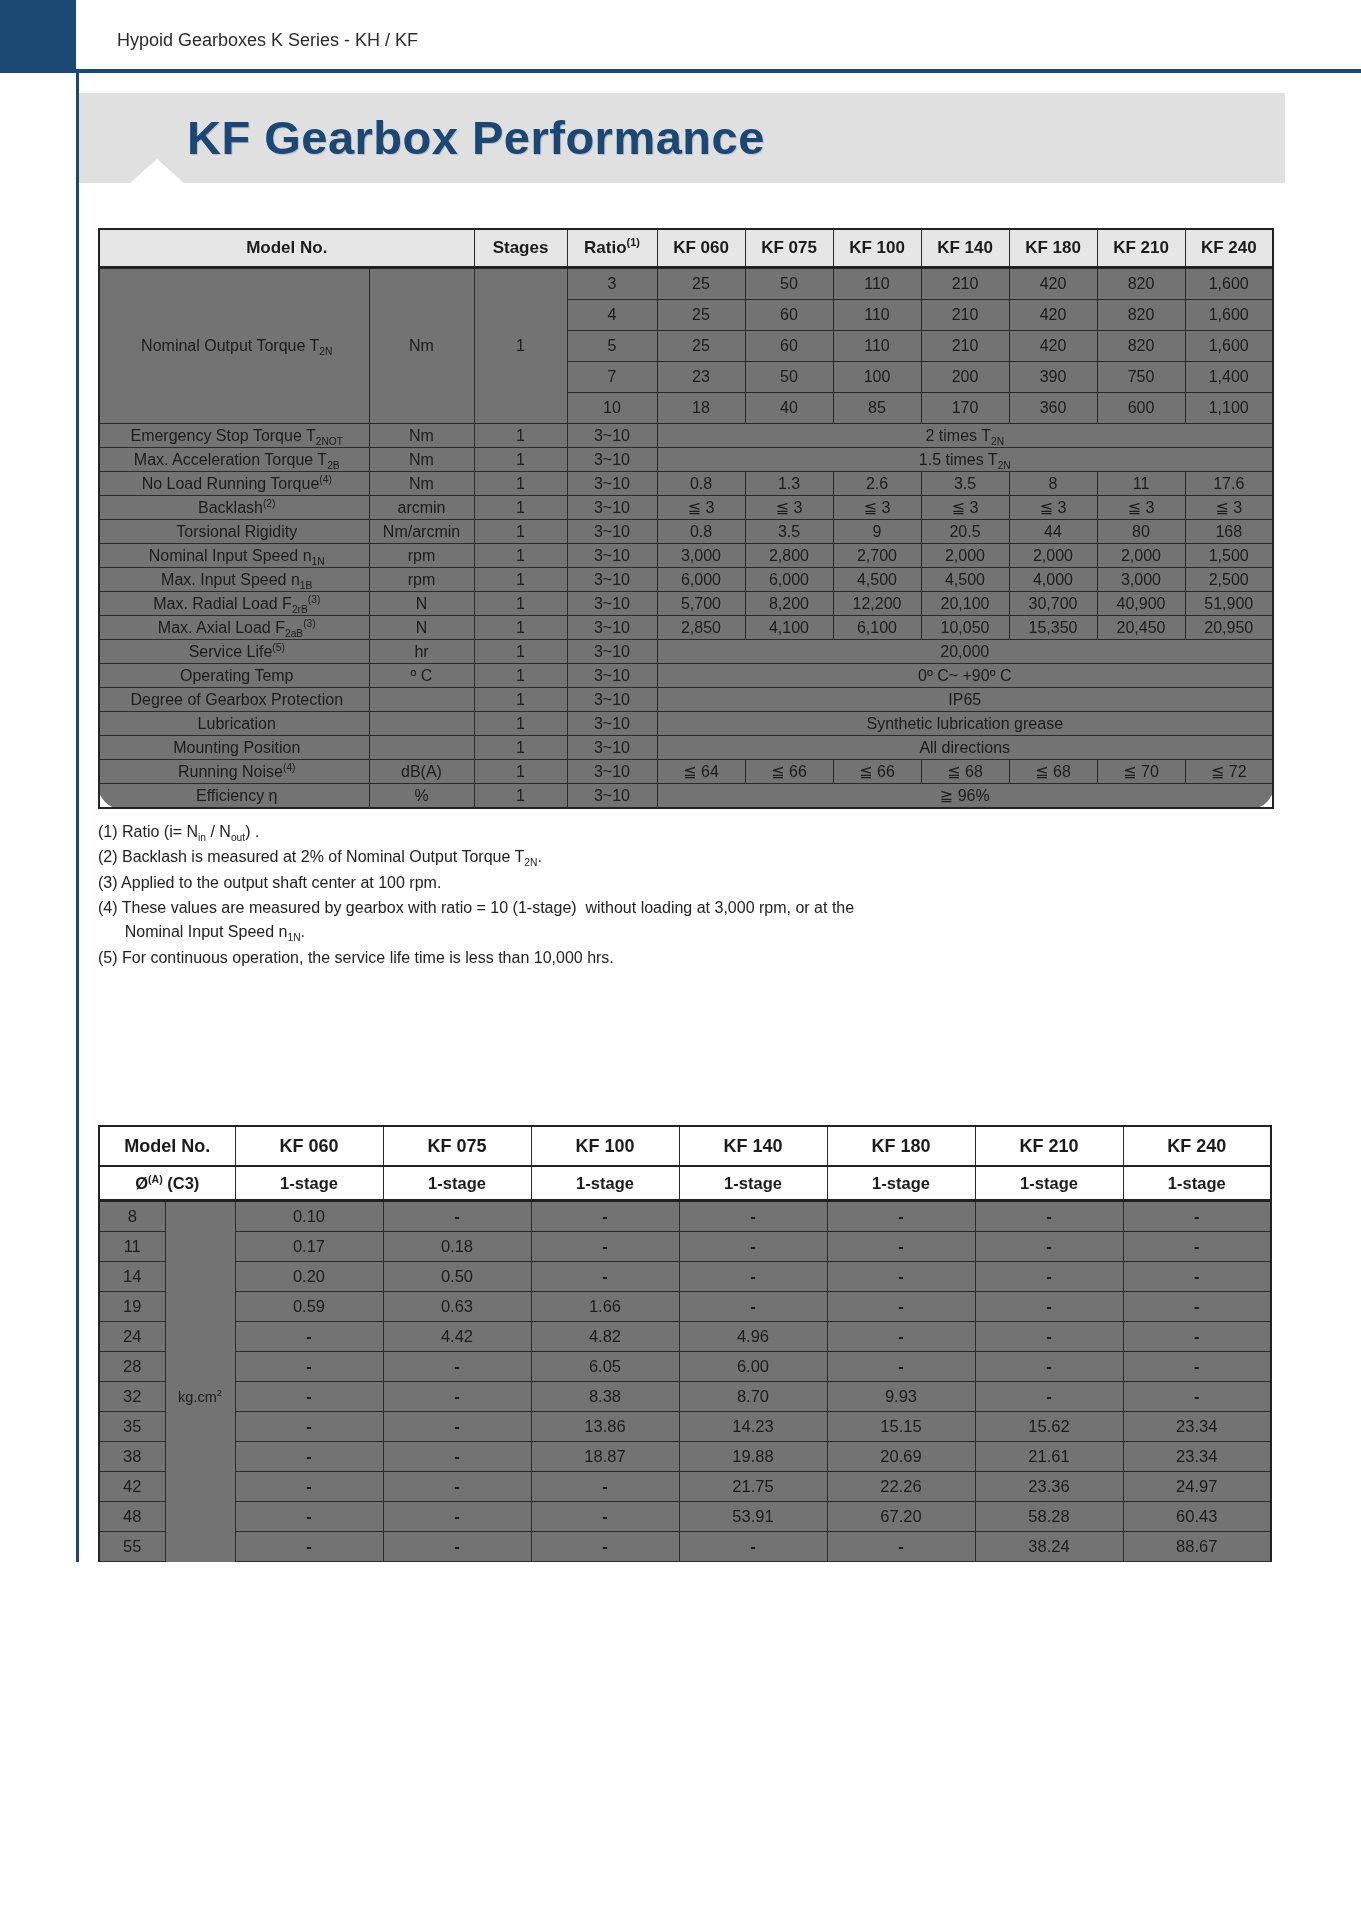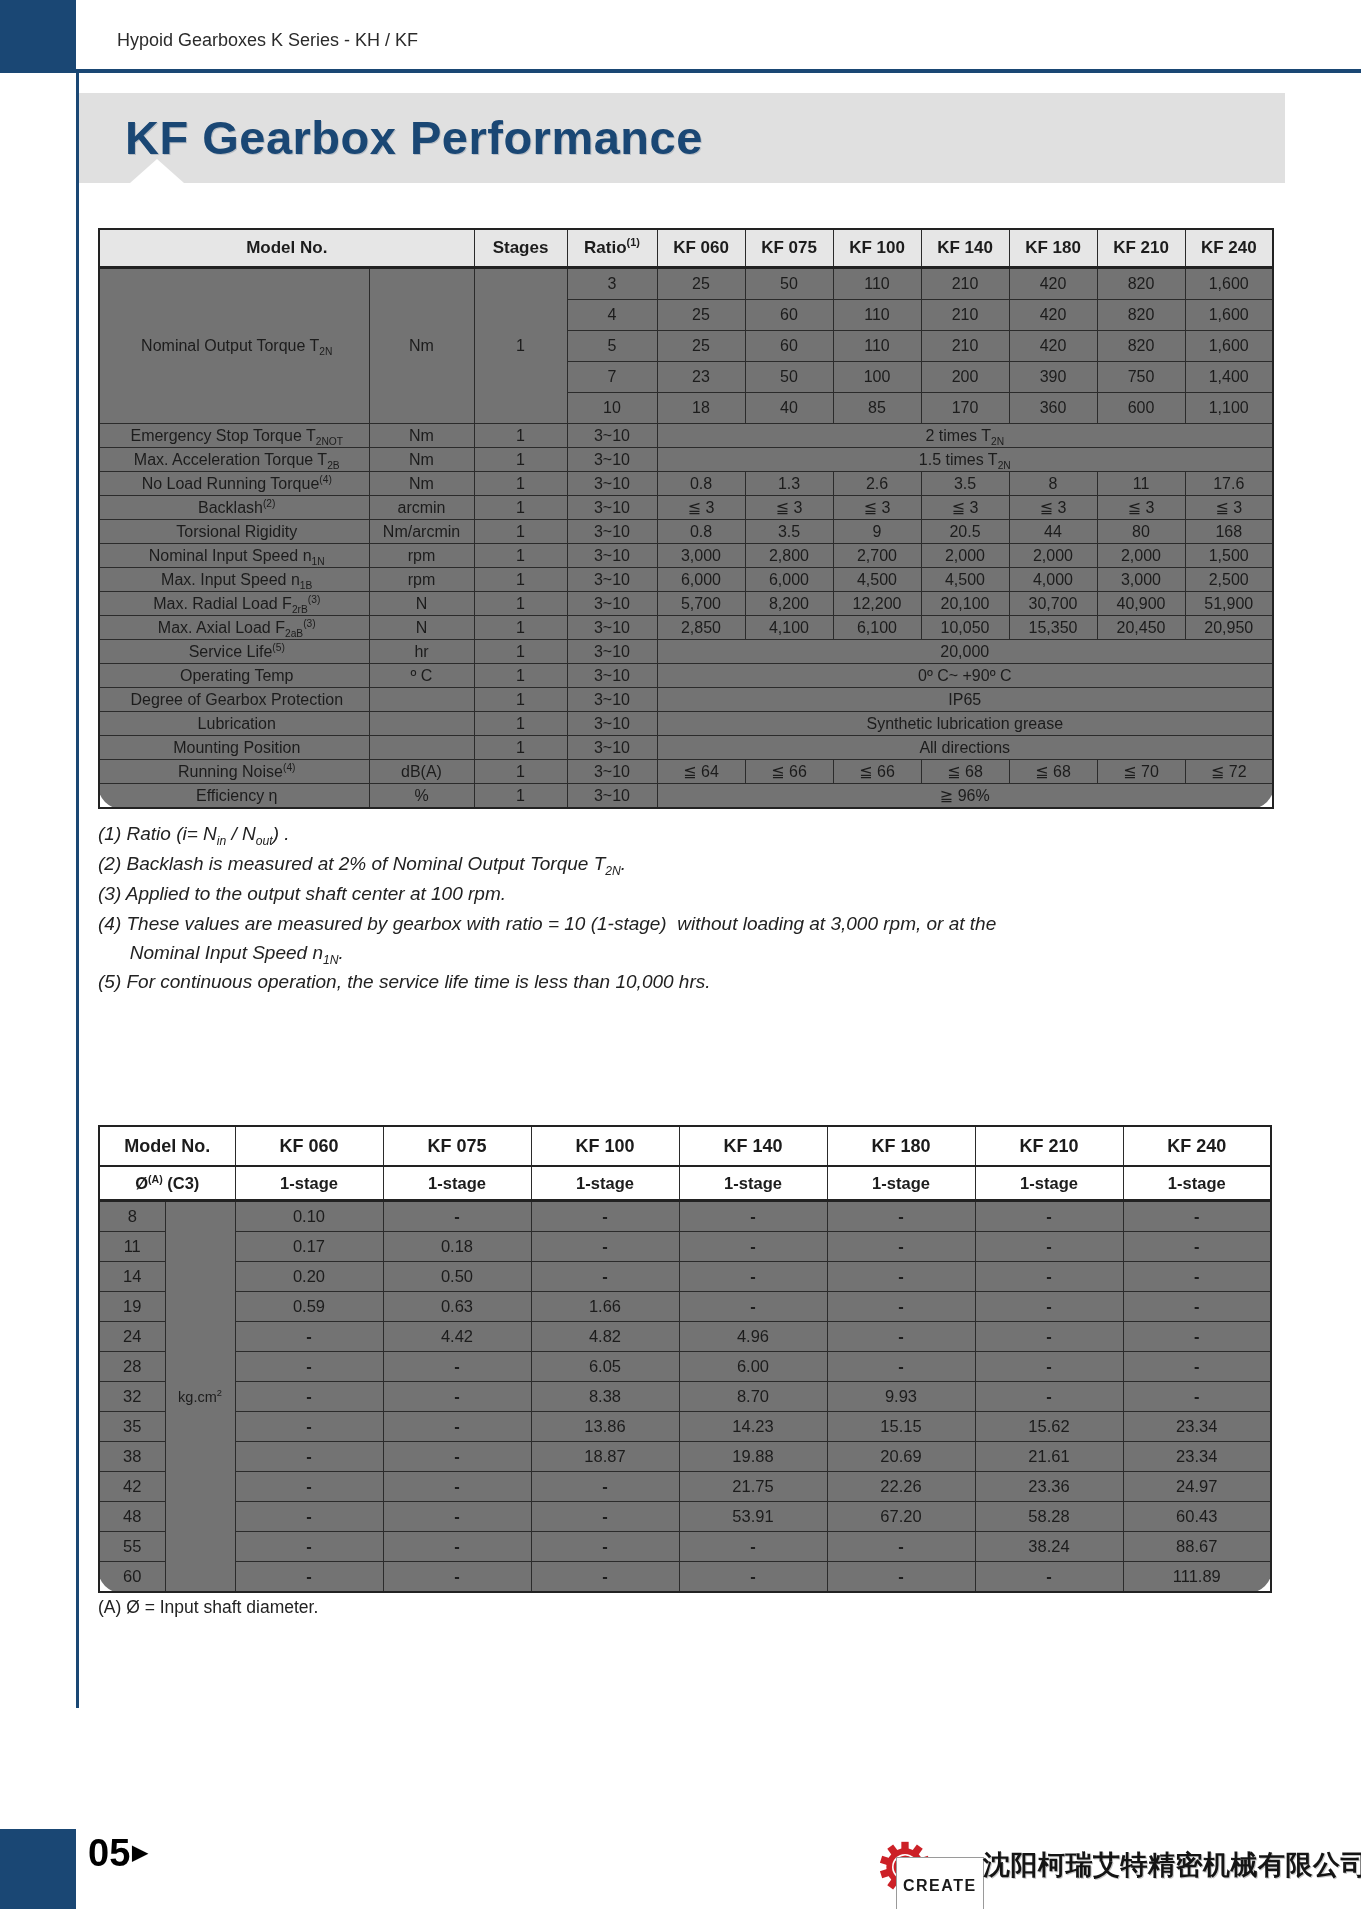--- a/index.html
+++ b/index.html
@@ -1,49 +1,49 @@
 <!DOCTYPE html>
 <html><head>
 <meta charset="utf-8">
 <style>
   html,body{margin:0;padding:0;background:#fff;}
-  .page{position:relative;width:1361px;height:1909px;background:#fff;overflow:hidden;
+  .page{position:relative;width:1361px;height:1562px;background:#fff;overflow:hidden;
         font-family:"Liberation Sans",sans-serif;color:#1c1c1c;}
   
   .corner-block{position:absolute;left:0;top:0;width:76px;height:73px;background:#1a4774;}
   .top-rule{position:absolute;left:76px;top:69px;width:1285px;height:4px;background:#1a4774;}
   .v-rule{position:absolute;left:76px;top:73px;width:3px;height:1635px;background:#1a4774;}
   .breadcrumb{position:absolute;left:117px;top:30px;font-size:18px;color:#2b2b2b;}
   
   .banner{position:absolute;left:79px;width:1206px;background:#e0e0e0;}
   .banner1{top:93px;height:90px;}
   .banner2{top:1013px;height:66px;}
   .notch{position:absolute;left:51px;bottom:0;width:0;height:0;
          border-left:27px solid transparent;border-right:27px solid transparent;
          border-bottom:24px solid #ffffff;}
-  .sec-title{color:#1a4774;font-weight:bold;letter-spacing:.5px;padding-left:46px;
+  .sec-title{color:#1a4774;font-weight:bold;letter-spacing:.5px;padding-left:108px;
              text-shadow:1px 1px 0 #b9bec4;}
   .banner1 .sec-title{font-size:47px;line-height:89px;}
   .banner2 .sec-title{font-size:42px;line-height:64px;}
   
   table{border-collapse:collapse;table-layout:fixed;background:#737373;border-radius:24px;}
   th,td{border:1px solid #2b2b2b;text-align:center;vertical-align:middle;
         padding:1px 3px;overflow:hidden;}
   sub,sup{font-size:64%;line-height:0;}
   .left{text-align:center;padding-left:8px;}
   .dash{font-weight:bold;}
   
   .t1{position:absolute;left:98px;top:228px;width:1174px;border:2px solid #222;}
   .t1 th{background:#e6e6e6;font-size:17px;height:34px;border-bottom:3px solid #222;}
   .t1 td{font-size:16px;}
   .t1 .rblock td{height:28px;}
   .t1 .srow td{height:21px;}
   
-  .fnotes{position:absolute;left:98px;top:820px;width:1120px;font-size:19px;
-          line-height:1.52;color:#222;white-space:pre-wrap;font-style:italic;}
+  .fnotes{position:absolute;left:98px;top:820px;width:1120px;font-size:16px;
+          line-height:1.52;color:#222;white-space:pre-wrap;}
   .fnotes .fn{margin-bottom:1px;}
   
   .t2{position:absolute;left:98px;top:1125px;width:1172px;border:2px solid #222;}
   .t2 th{font-size:18px;background:#fff;}
   .t2 .h1 th{height:36px;border-bottom:2px solid #222;}
   .t2 .h2 th{height:30px;font-size:16.5px;border-bottom:3px solid #222;}
   .t2 td{font-size:16.5px;height:27px;}
   .t2 .unit-merged{font-size:14.5px;}
   .fnote2{position:absolute;left:98px;top:1597px;font-size:17.5px;color:#222;}
   

